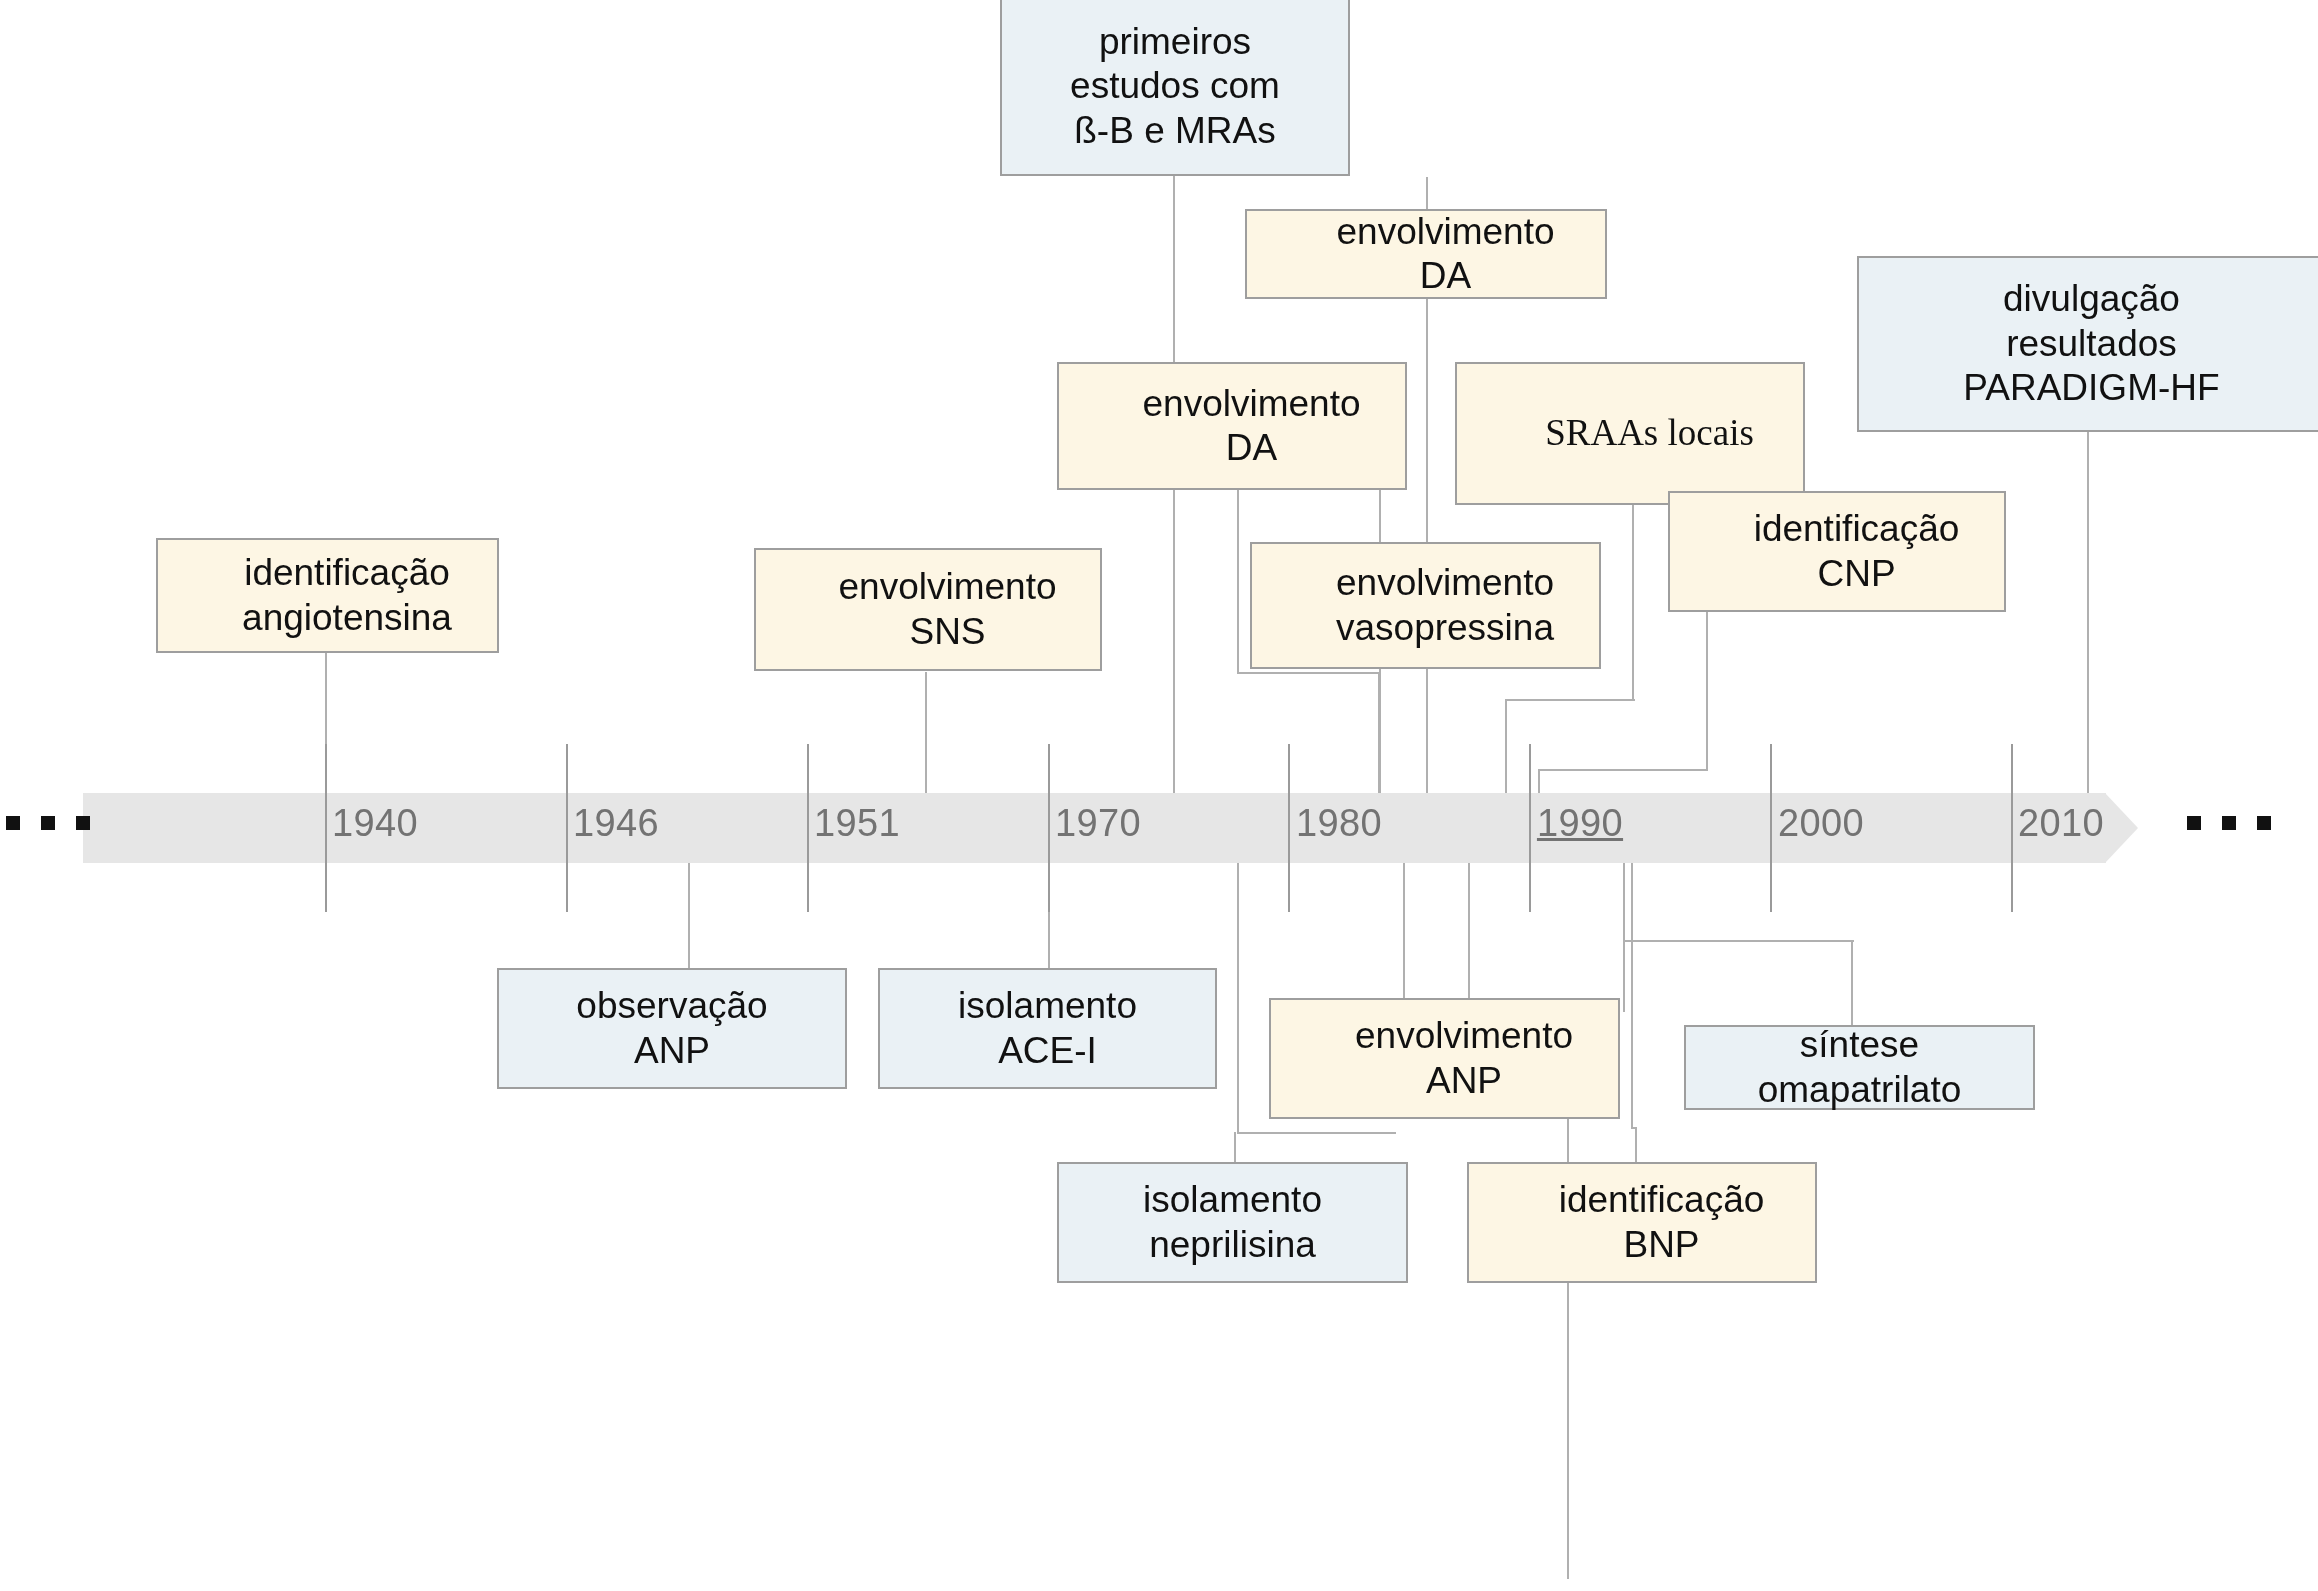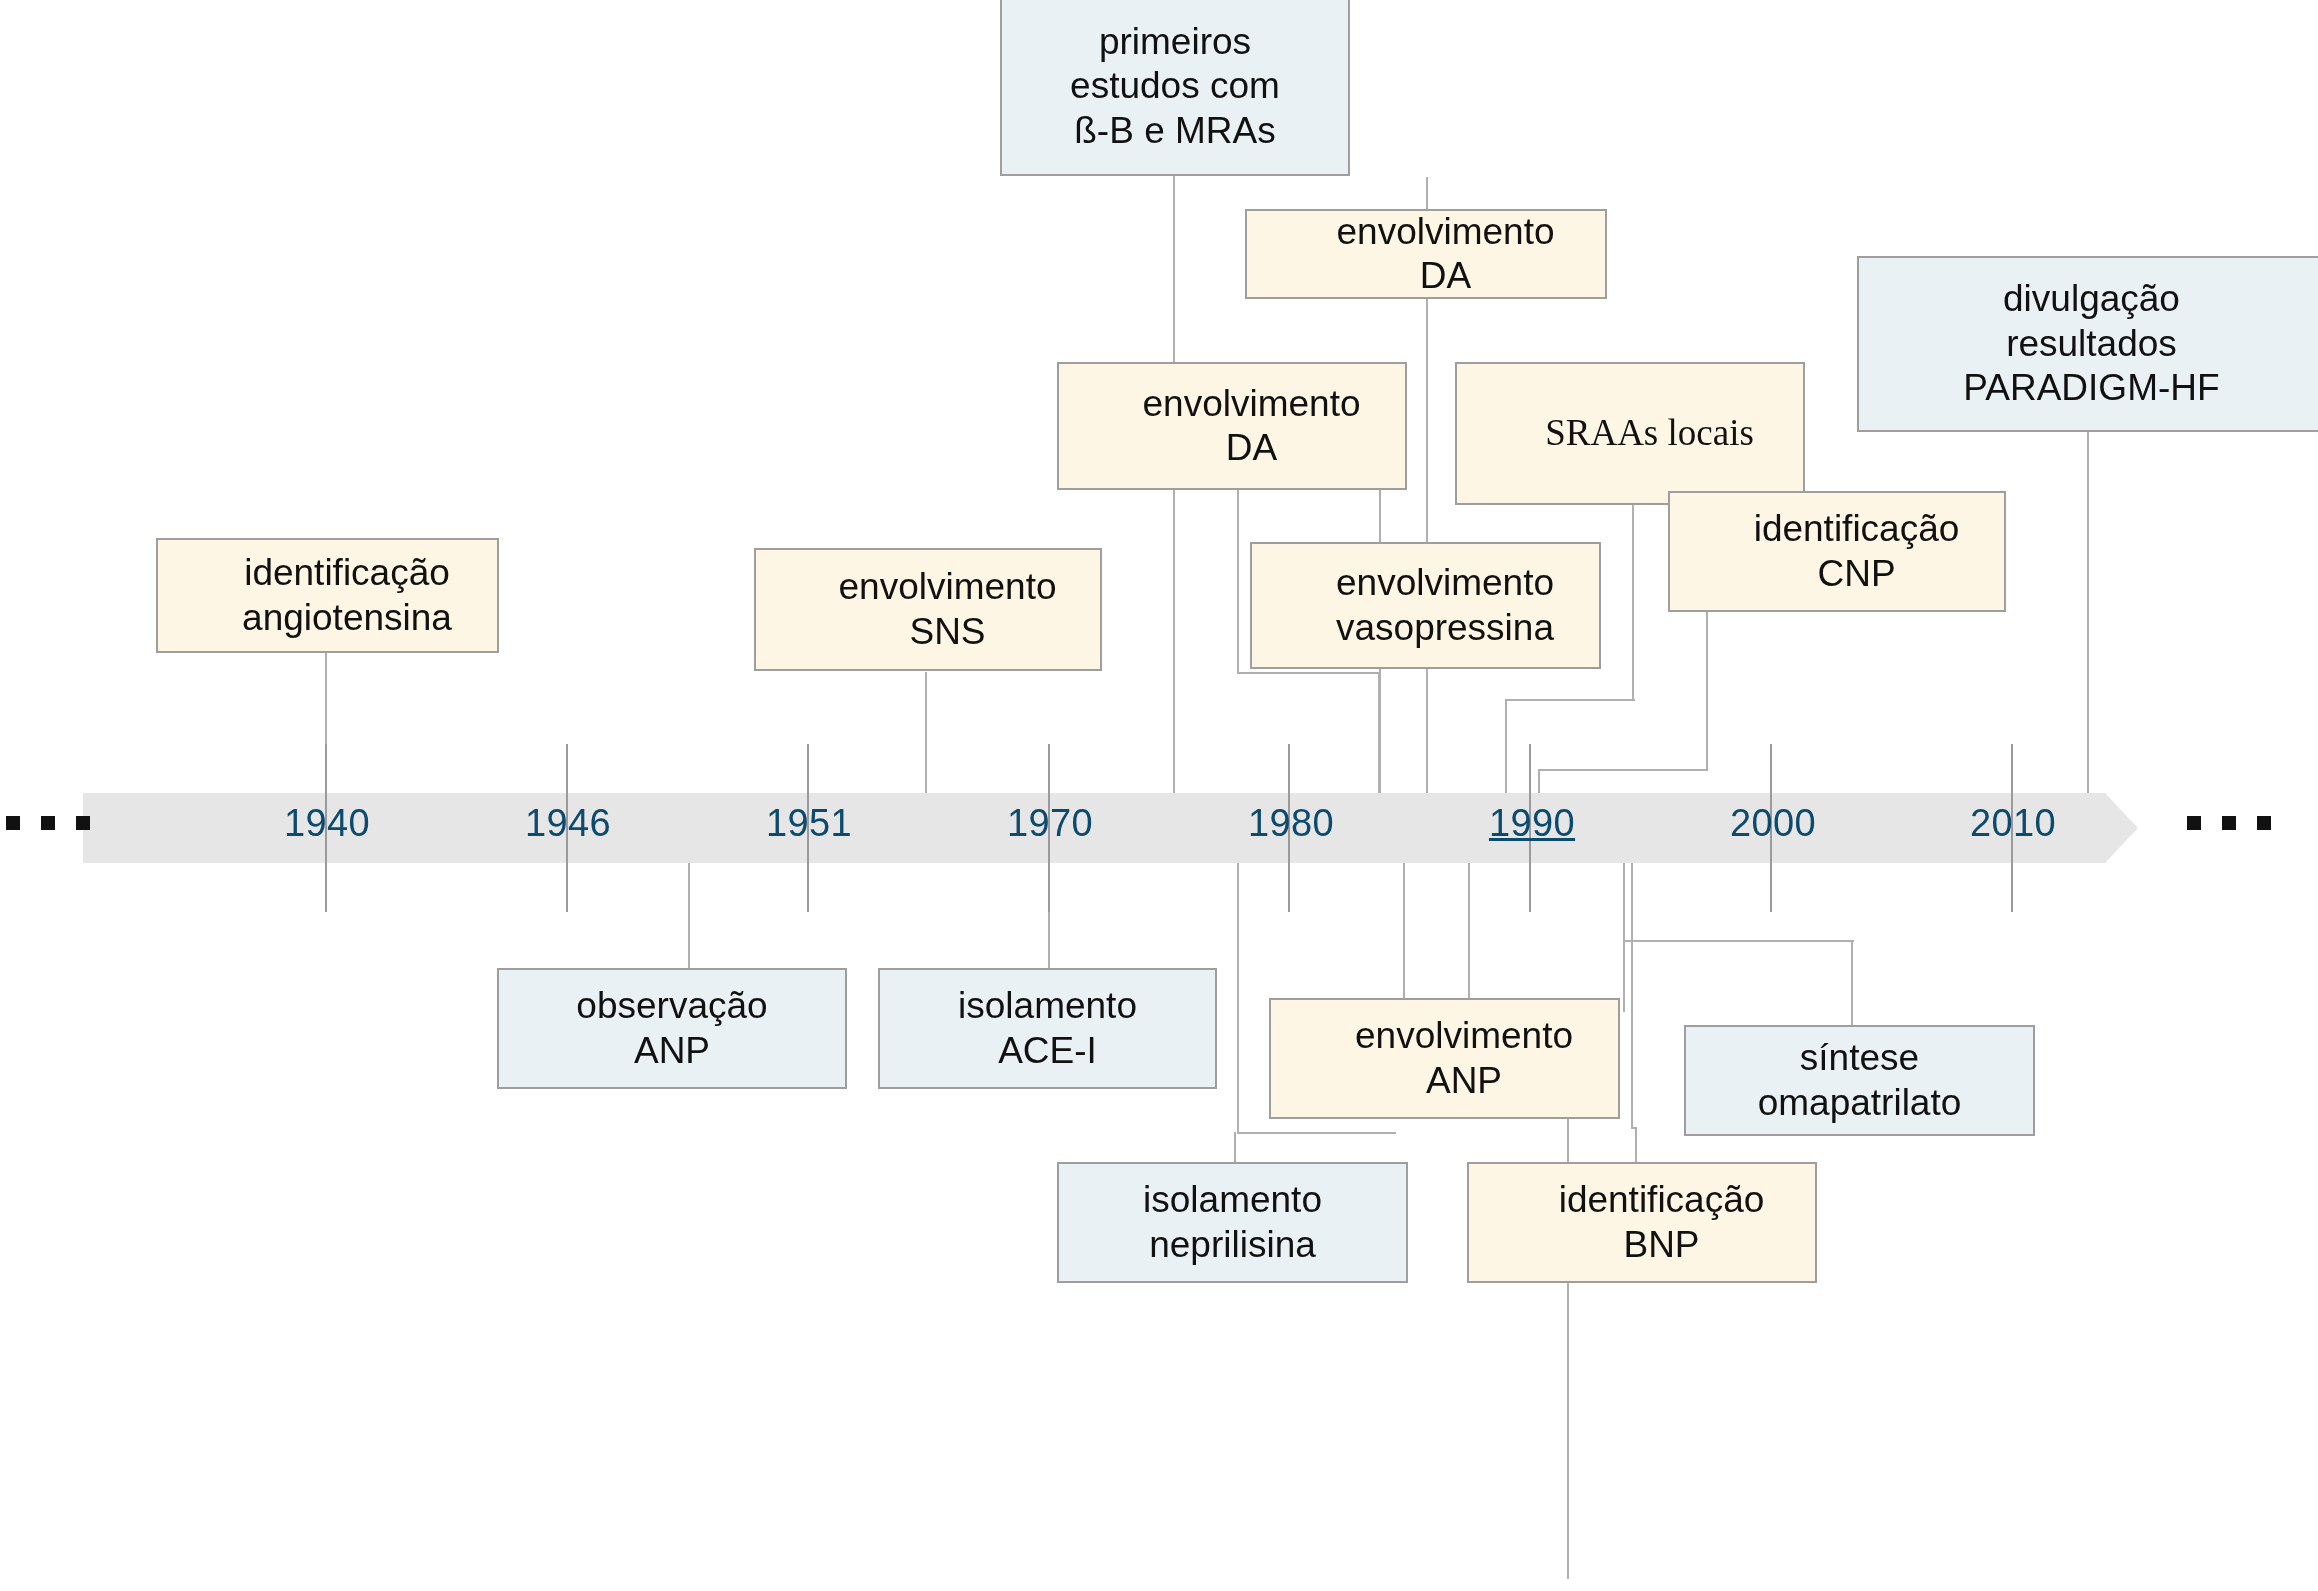--- a/index.html
+++ b/index.html
@@ -55,23 +55,24 @@
     width:2.4px;
     background:#9a9a9a;
   }
   .tick.up{top:744px;height:119px;}
   .tick.dn{top:793px;height:119px;}
   .year{
     position:absolute;
     top:802px;
     transform:translateX(-50%);
     font-size:38px;
-    color:#0c4a6e;
+    color:#737373;
     letter-spacing:0.4px;
     white-space:nowrap;
+    margin-left:48px;
   }
 
   
   .ln{
     position:absolute;
     background:#b0b0b0;
   }
   .ln.v{width:2.4px;}
   .ln.h{height:2.4px;}
 
@@ -214,21 +215,21 @@
 
   <div class="bx blue" style="left:497px;top:968px;width:350px;height:121px;">observação
 ANP</div>
 
   <div class="bx blue" style="left:878px;top:968px;width:339px;height:121px;">isolamento
 ACE-I</div>
 
   <div class="bx cream" style="left:1269px;top:998px;width:351px;height:121px;">envolvimento
 ANP</div>
 
-  <div class="bx blue" style="left:1684px;top:1025px;width:351px;height:111px;">síntese
+  <div class="bx blue" style="left:1684px;top:1025px;width:351px;height:85px;">síntese
 omapatrilato</div>
 
   <div class="bx blue" style="left:1057px;top:1162px;width:351px;height:121px;">isolamento
 neprilisina</div>
 
   <div class="bx cream" style="left:1467px;top:1162px;width:350px;height:121px;">identificação
 BNP</div>
 
 
 

